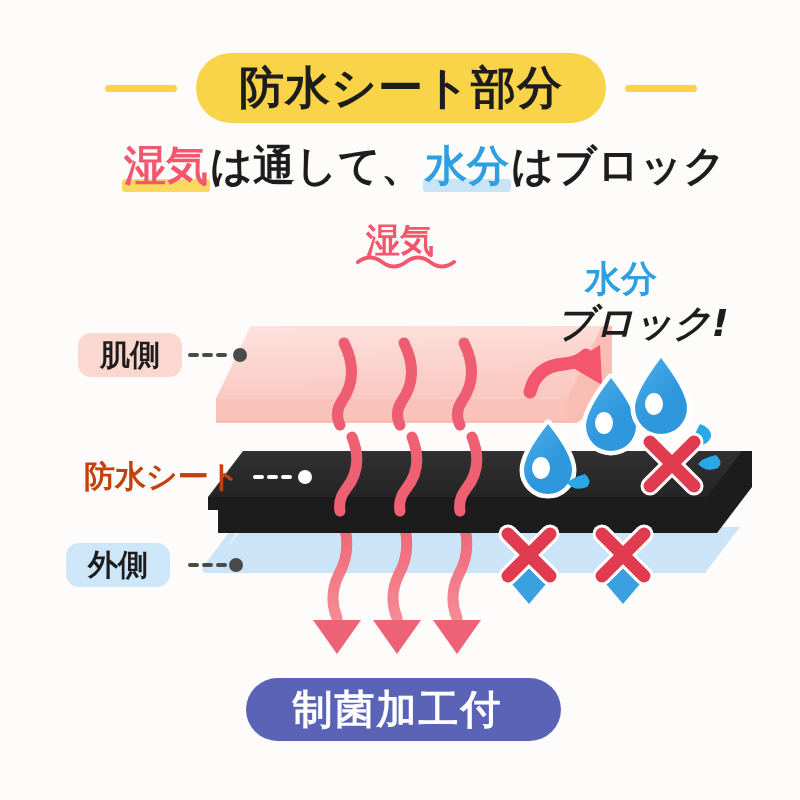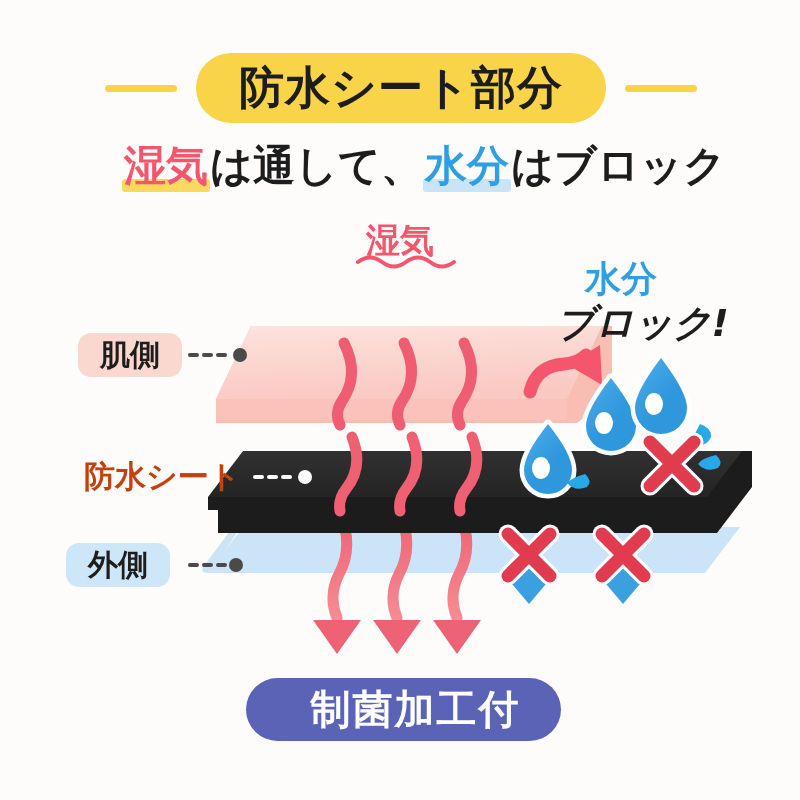--- a/index.html
+++ b/index.html
@@ -77,21 +77,21 @@
     left:556px;top:298px;font-size:38px;color:#1d1d1d;font-weight:700;
     font-style:italic;
   }
 
   
   #bottom-pill{
     position:absolute;left:246px;top:678px;width:315px;height:63px;
     background:#5b63b7;border-radius:32px;
   }
   #bottom-pill-text{
-    position:absolute;left:258px;top:678px;width:315px;height:63px;
+    position:absolute;left:240px;top:678px;width:315px;height:63px;
     display:flex;align-items:center;justify-content:center;
     color:#ffffff;font-size:40px;font-weight:700;letter-spacing:2px;
   }
 </style>
 </head>
 <body>
 
 <div id="stage">
 
   <svg width="800" height="800" viewBox="0 0 800 800">

